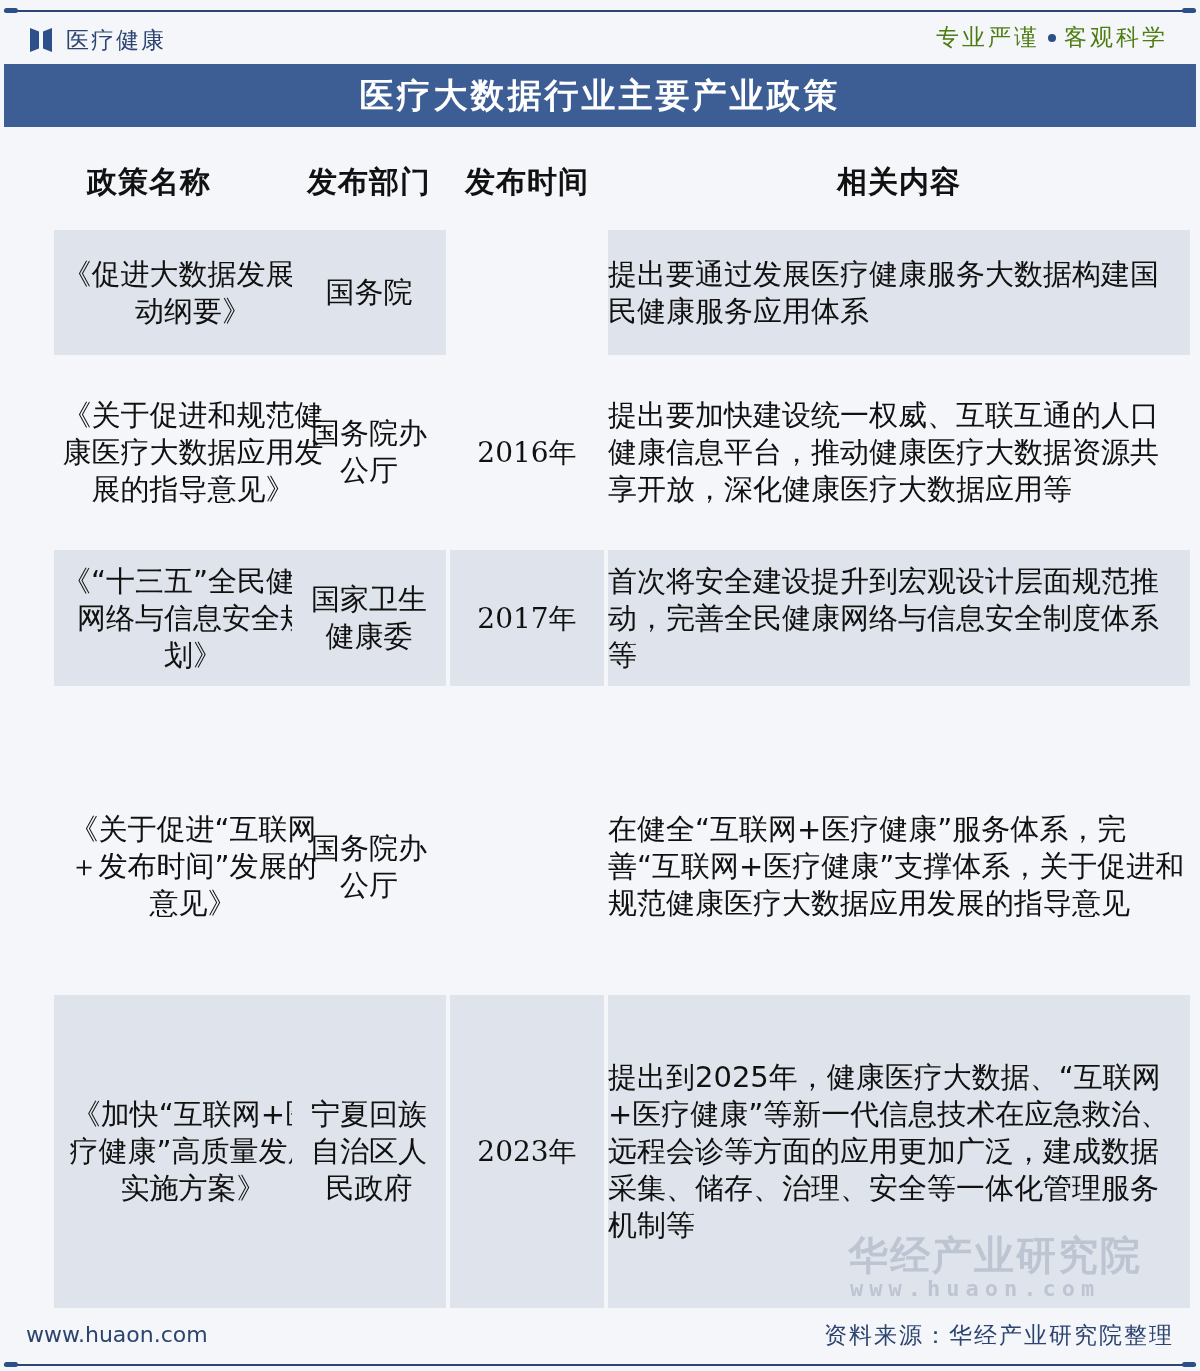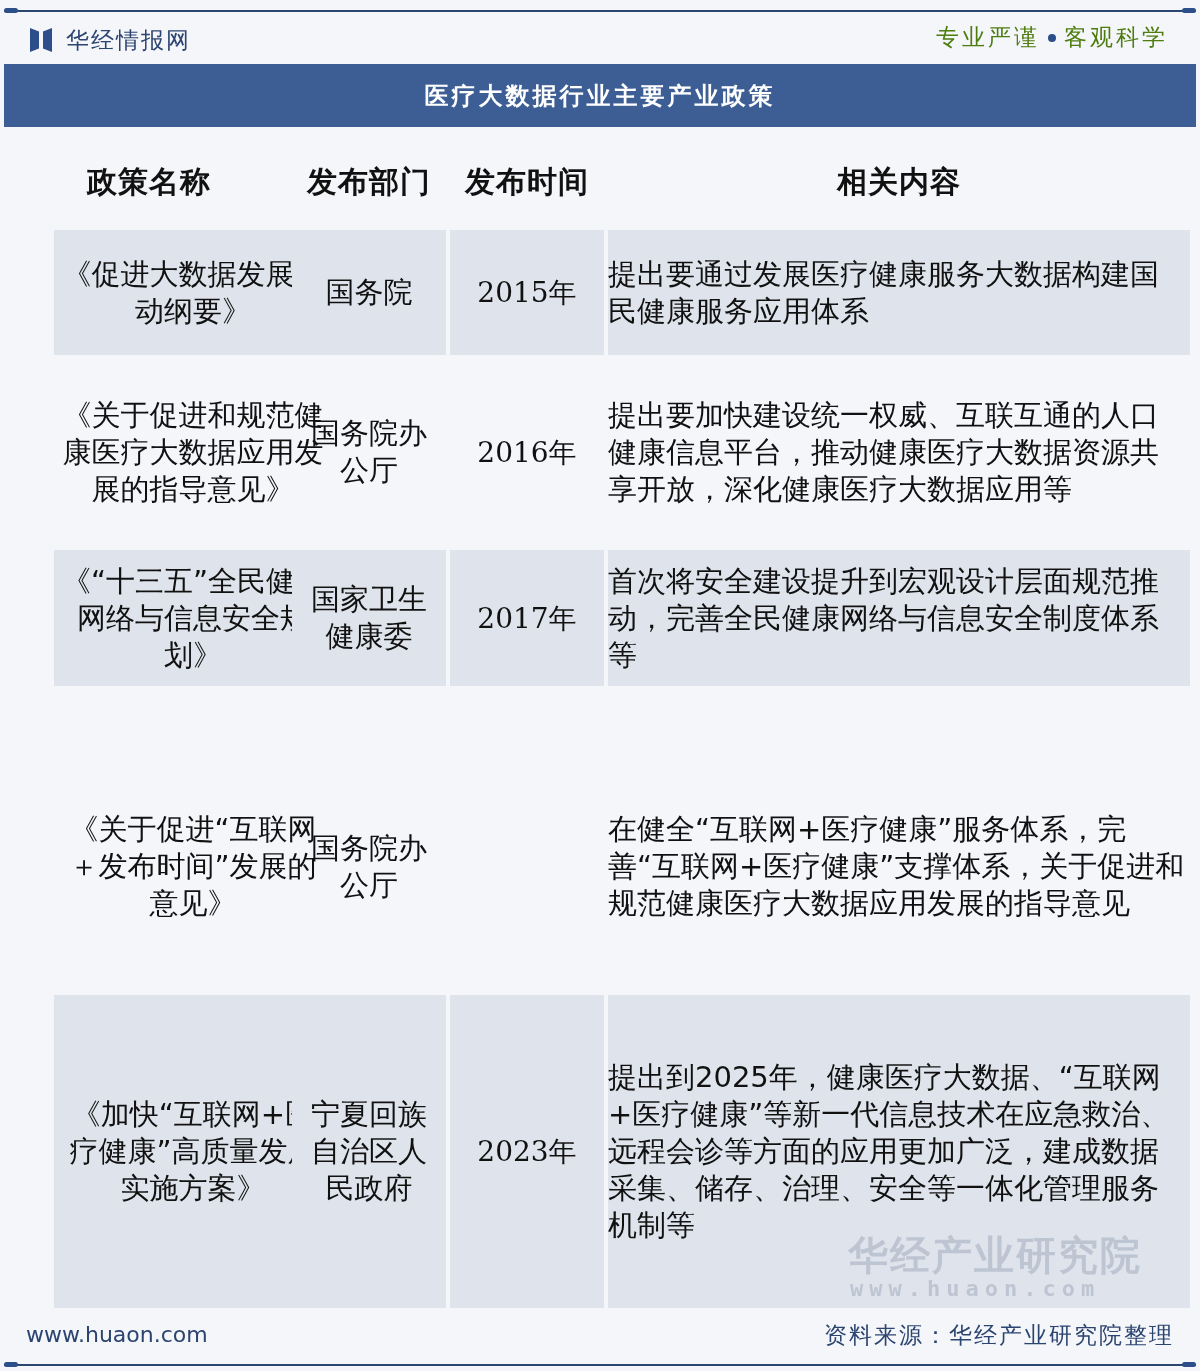--- a/index.html
+++ b/index.html
@@ -17,21 +17,21 @@
   .brand { position: absolute; left: 30px; top: 24px; height: 32px; display: flex; align-items: center; gap: 14px; }
   .brand-logo { width: 22px; height: 24px; position: relative; }
   .brand-logo .l { position: absolute; left: 0; top: 0; width: 9px; height: 24px; background: #2c4f8a; clip-path: polygon(0 0, 100% 15%, 100% 85%, 0 100%); }
   .brand-logo .r { position: absolute; right: 0; top: 0; width: 9px; height: 24px; background: #2c4f8a; clip-path: polygon(0 15%, 100% 0, 100% 100%, 0 85%); }
   .brand-name { font-size: 23px; color: #2c4470; letter-spacing: 2px; }
 
   .slogan { position: absolute; right: 32px; top: 22px; font-size: 23px; color: #4d7c0f; letter-spacing: 3px; display: flex; align-items: center; gap: 8px; }
   .slogan .dot { width: 8px; height: 8px; border-radius: 50%; background: #2c4f8a; display: inline-block; }
 
   .title-bar { position: absolute; left: 4px; top: 64px; width: 1192px; height: 63px; background: #3d5e94; display: flex; align-items: center; justify-content: center; }
-  .title-bar h1 { font-family: "DejaVu Serif", "Liberation Serif", serif; font-size: 24px; font-weight: bold; color: #ffffff; letter-spacing: 3px; }
+  .title-bar h1 { font-family: "DejaVu Serif", "Liberation Serif", serif; font-size: 34px; font-weight: bold; color: #ffffff; letter-spacing: 3px; }
 
   
   .tbl { position: absolute; left: 10px; top: 140px; width: 1180px; }
   .hdr { position: absolute; top: 0; height: 84px; display: flex; align-items: center; justify-content: center; font-size: 30px; font-weight: bold; color: #111; letter-spacing: 1px; }
   .row { position: absolute; left: 0; width: 1180px; }
   .cell { position: absolute; top: 0; bottom: 0; display: flex; align-items: center; justify-content: center; text-align: center; font-size: 29px; line-height: 37px; color: #111; }
   .row.shaded .cell { background: #dfe4ec; }
   .cell.content { justify-content: flex-start; text-align: left; padding-left: 0px; }
   .c1 { left: 0; width: 278px; padding: 0 6px; margin-left: 44px; }
   .c2 { left: 282px; width: 154px; padding: 0 6px; }
@@ -57,21 +57,21 @@
 
   <div class="rule rule-top"></div>
   <div class="rule-cap" style="left:4px; top:8px;"></div>
   <div class="rule-cap" style="right:4px; top:8px;"></div>
 
   <div class="brand">
     <div class="brand-logo">
         <span class="l"></span>
         <span class="r"></span>
       </div>
-    <span class="brand-name">华经情报网</span>
+    <span class="brand-name">医疗健康</span>
   </div>
 
   <div class="slogan">
     <span>专业严谨</span>
     <span class="dot"></span>
     <span>客观科学</span>
   </div>
 
   <div class="title-bar">
     <h1>医疗大数据行业主要产业政策</h1>
@@ -84,21 +84,20 @@
 
   <div class="tbl">
     <div class="hdr" style="left:0; width:278px;">政策名称</div>
     <div class="hdr" style="left:282px; width:154px;">发布部门</div>
     <div class="hdr" style="left:440px; width:154px;">发布时间</div>
     <div class="hdr" style="left:598px; width:582px;">相关内容</div>
 
     <div class="row shaded" style="top:90px; height:125px;">
       <div class="cell c1">《促进大数据发展行动纲要》</div>
       <div class="cell c2">国务院</div>
-      <div class="cell c3">2015年</div>
       <div class="cell c4 content">
           <div class="txt">提出要通过发展医疗健康服务大数据构建国民健康服务应用体系</div>
         </div>
     </div>
 
     <div class="row" style="top:217px; height:190px;">
       <div class="cell c1">《关于促进和规范健康医疗大数据应用发展的指导意见》</div>
       <div class="cell c2">国务院办公厅</div>
       <div class="cell c3">2016年</div>
       <div class="cell c4 content">

